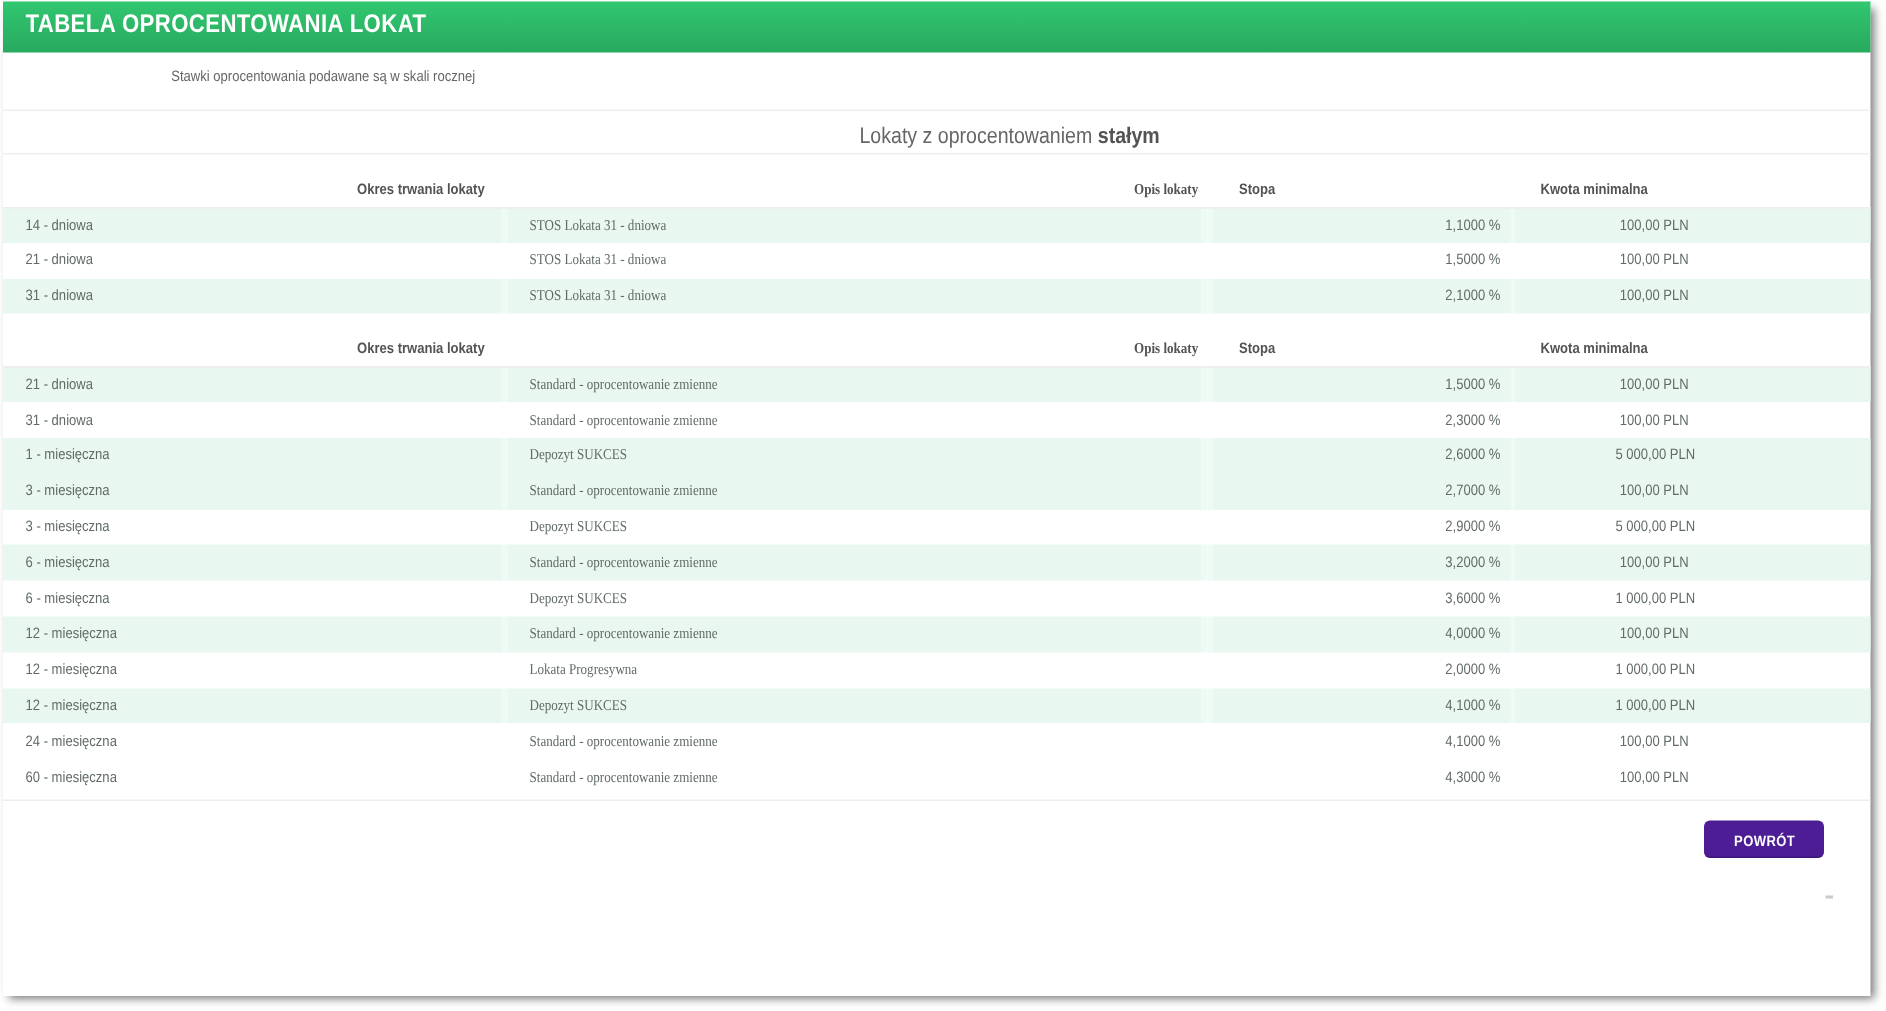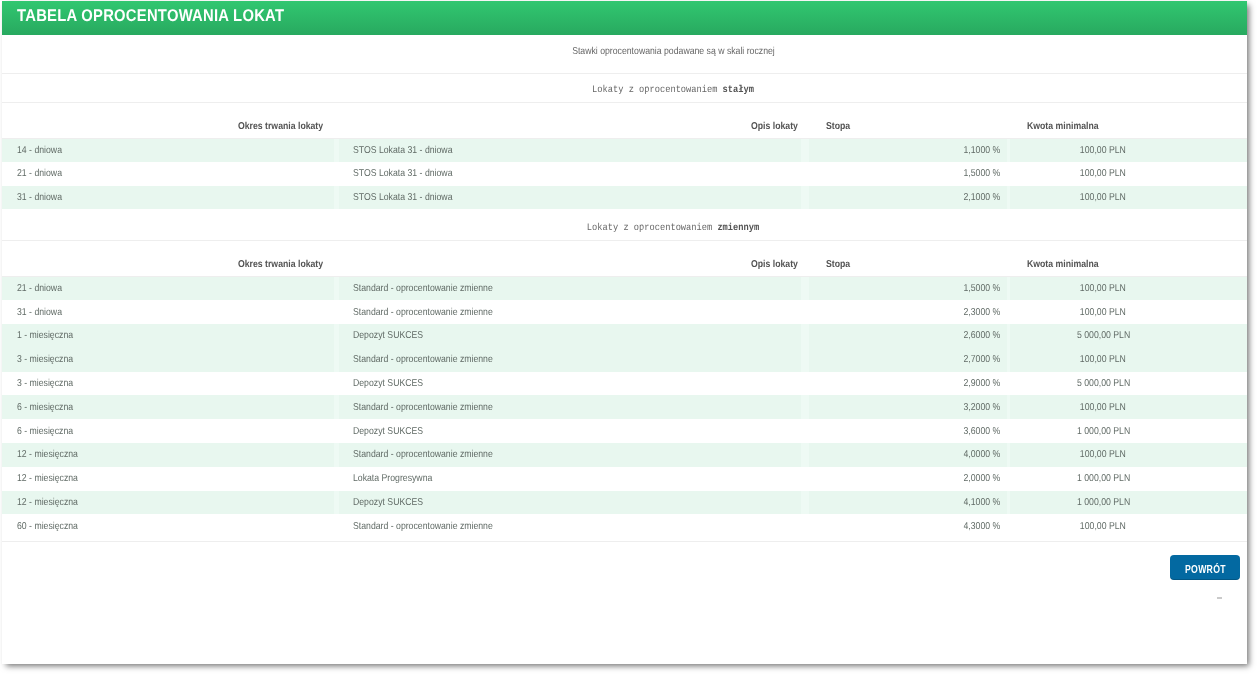--- a/index.html
+++ b/index.html
@@ -13,50 +13,50 @@
   .sxc{display:inline-block;transform:scaleX(0.87) translateZ(0);transform-origin:center center;white-space:nowrap;}
   .sxr{display:inline-block;transform:scaleX(0.87) translateZ(0);transform-origin:right center;white-space:nowrap;}
   .sxt{display:inline-block;transform:scaleX(0.87) translateZ(0);transform-origin:left center;white-space:nowrap;}
 
   .hdr{height:34px;background:linear-gradient(to bottom,#31c770,#28a95f);display:flex;align-items:center;}
   .hdr-title{color:#fff;font-size:17px;font-weight:bold;letter-spacing:0.3px;margin-left:14.5px;
               position:relative;top:-2px;}
 
   .notes{height:39px;box-sizing:border-box;border-bottom:1px solid #eeeeee;
          padding-top:10px;padding-left:97px;}
-  .note{text-align:center;font-size:10px;color:#666666;line-height:14.6px;}
+  .note{text-align:left;font-size:10px;color:#666666;line-height:14.6px;}
 
   .sect{box-sizing:border-box;border-bottom:1px solid #eeeeee;padding-left:97px;
-        text-align:center;font-size:10px;color:#666666;font-family:Liberation Mono, monospace;}
+        text-align:center;font-size:15px;color:#666666;}
   .sect.s1{height:29px;line-height:34px;}
   .sect.s2{height:32px;line-height:40px;}
   .sect b{font-weight:bold;color:#535353;}
 
   table{width:100%;border-collapse:collapse;table-layout:fixed;}
   thead tr{height:35px;}
   th{font-size:10px;font-weight:bold;color:#535353;text-align:right;vertical-align:bottom;
      border-bottom:1px solid #eeeeee;padding:0 0 6px 0;}
   tbody tr{height:23.8px;border-radius:10px;}
   td{font-size:10px;color:#616b66;padding:0;vertical-align:middle;}
   tr.alt{background-image:linear-gradient(to right,
       #e8f7ef 0px,#e8f7ef 332px,#eefaf4 332px,#eefaf4 337px,
       #e8f7ef 337px,#e8f7ef 799px,#eefaf4 799px,#eefaf4 807px,
       #e8f7ef 807px,#e8f7ef 1005px,#eefaf4 1005px,#eefaf4 1008px,
       #e8f7ef 1008px,#e8f7ef 1245px);}
   .c1{width:334px;padding-left:15px;box-sizing:border-box;}
-  .c2{width:469px;padding-left:17px;box-sizing:border-box;}
+  .c2{width:469px;padding-left:17px;box-sizing:border-box;font-family:Liberation Serif, serif;}
   .c3{width:204px;text-align:right;padding-right:9px;box-sizing:border-box;}
   .c4{width:238px;text-align:center;padding-right:57px;box-sizing:border-box;}
   th.c3{text-align:left;padding-left:21px;padding-right:0;}
   th.c4{text-align:left;padding-left:18px;padding-right:0;}
 
   .tbl-tail{height:3px;}
   .footer{border-top:1px solid #eeeeee;position:relative;height:48px;}
   .cursor-mark{position:absolute;left:1215px;top:596px;width:5px;height:2px;background:#b4b4b4;opacity:0.7;}
-  .btn{position:absolute;left:1168px;top:13px;width:70px;height:25px;background:#0369a1;color:#fff;
+  .btn{position:absolute;left:1134px;top:13px;width:80px;height:25px;background:#4c1d95;color:#fff;
        border:none;border-radius:4px;font-size:10px;font-weight:bold;letter-spacing:0.3px;
        box-shadow:inset 0 -1px 0 rgba(0,0,0,0.18);
        padding:0;font-family:"Liberation Sans",sans-serif;cursor:pointer;line-height:29px;}
 </style>
 </head>
 <body>
 
 <div class="panel">
   <div class="hdr">
     <span class="hdr-title"><span class="sxt">TABELA OPROCENTOWANIA LOKAT</span></span>
@@ -89,21 +89,20 @@
             <td class="c4"><span class="sxr">100,00 PLN</span></td>
           </tr>
           <tr class="alt">
             <td class="c1"><span class="sx">31 - dniowa</span></td>
             <td class="c2"><span class="sx">STOS Lokata 31 - dniowa</span></td>
             <td class="c3"><span class="sxr">2,1000 %</span></td>
             <td class="c4"><span class="sxr">100,00 PLN</span></td>
           </tr>
         </tbody>
       </table>
-      <div class="sect s2"><span class="sxc"><span>Lokaty z oprocentowaniem </span><b>zmiennym</b></span></div>
       <table>
         <thead>
           <tr>
             <th class="c1"><span class="sx">Okres trwania lokaty</span></th>
             <th class="c2"><span class="sx">Opis lokaty</span></th>
             <th class="c3"><span class="sx">Stopa</span></th>
             <th class="c4"><span class="sx">Kwota minimalna</span></th>
           </tr>
         </thead>
         <tbody>
@@ -161,20 +160,26 @@
             <td class="c3"><span class="sxr">2,0000 %</span></td>
             <td class="c4"><span class="sxr">1 000,00 PLN</span></td>
           </tr>
           <tr class="alt">
             <td class="c1"><span class="sx">12 - miesięczna</span></td>
             <td class="c2"><span class="sx">Depozyt SUKCES</span></td>
             <td class="c3"><span class="sxr">4,1000 %</span></td>
             <td class="c4"><span class="sxr">1 000,00 PLN</span></td>
           </tr>
           <tr class="">
+            <td class="c1"><span class="sx">24 - miesięczna</span></td>
+            <td class="c2"><span class="sx">Standard - oprocentowanie zmienne</span></td>
+            <td class="c3"><span class="sxr">4,1000 %</span></td>
+            <td class="c4"><span class="sxr">100,00 PLN</span></td>
+          </tr>
+          <tr class="">
             <td class="c1"><span class="sx">60 - miesięczna</span></td>
             <td class="c2"><span class="sx">Standard - oprocentowanie zmienne</span></td>
             <td class="c3"><span class="sxr">4,3000 %</span></td>
             <td class="c4"><span class="sxr">100,00 PLN</span></td>
           </tr>
         </tbody>
       </table>
     </div>
   <div class="tbl-tail"></div>
   <div class="cursor-mark"></div>

